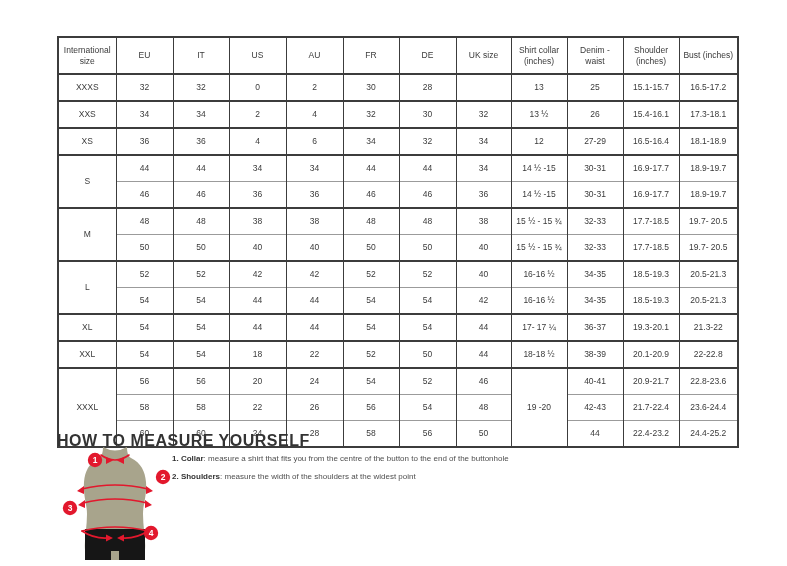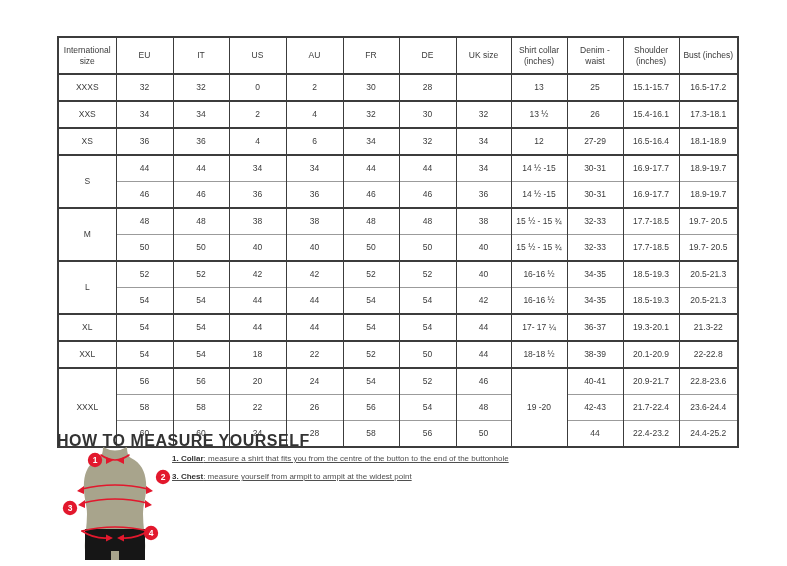--- a/index.html
+++ b/index.html
@@ -28,21 +28,21 @@
   
   .m-title{
     position:absolute;left:57px;top:432px;
     font-size:16px;font-weight:bold;letter-spacing:.5px;color:#333;
   }
   .figure{position:absolute;left:56px;top:444px;width:124px;height:122px;}
   .arrow{stroke:var(--red);stroke-width:1.6;fill:none;stroke-linecap:round;}
   .head{fill:var(--red);}
   .badge-num{fill:#fff;font-size:8.5px;font-weight:bold;font-family:"Liberation Sans",sans-serif;}
   .instructions{position:absolute;left:172px;top:450px;font-size:8px;color:#4f4f4f;}
-  .instr-line{height:18px;line-height:18px;white-space:nowrap;text-decoration:underline;}
+  .instr-line{height:18px;line-height:18px;white-space:nowrap;}
   .instr-term{font-weight:bold;color:#333;}
 </style>
 </head>
 <body>
 
 <div class="table-wrap">
   <table id="sizeTable">
       <colgroup>
         <col style="width: 58px;">
         <col style="width: 57px;">
@@ -316,14 +316,14 @@
     </g>
     <g>
       <circle cx="95" cy="89" r="7.2" style="fill:var(--red)"></circle>
       <text class="badge-num" x="95" y="92" text-anchor="middle">4</text>
     </g>
   </svg>
 </div>
 
 <div class="instructions" id="instructions">
     <div class="instr-line"><span class="instr-term">1. Collar</span><span>: measure a shirt that fits you from the centre of the button to the end of the buttonhole</span></div>
-    <div class="instr-line"><span class="instr-term">3. Chest</span><span>: measure yourself from armpit to armpit at the widest point</span></div>
+    <div class="instr-line"><span class="instr-term">2. Shoulders</span><span>: measure the width of the shoulders at the widest point</span></div>
   </div>
 
 </body></html>

